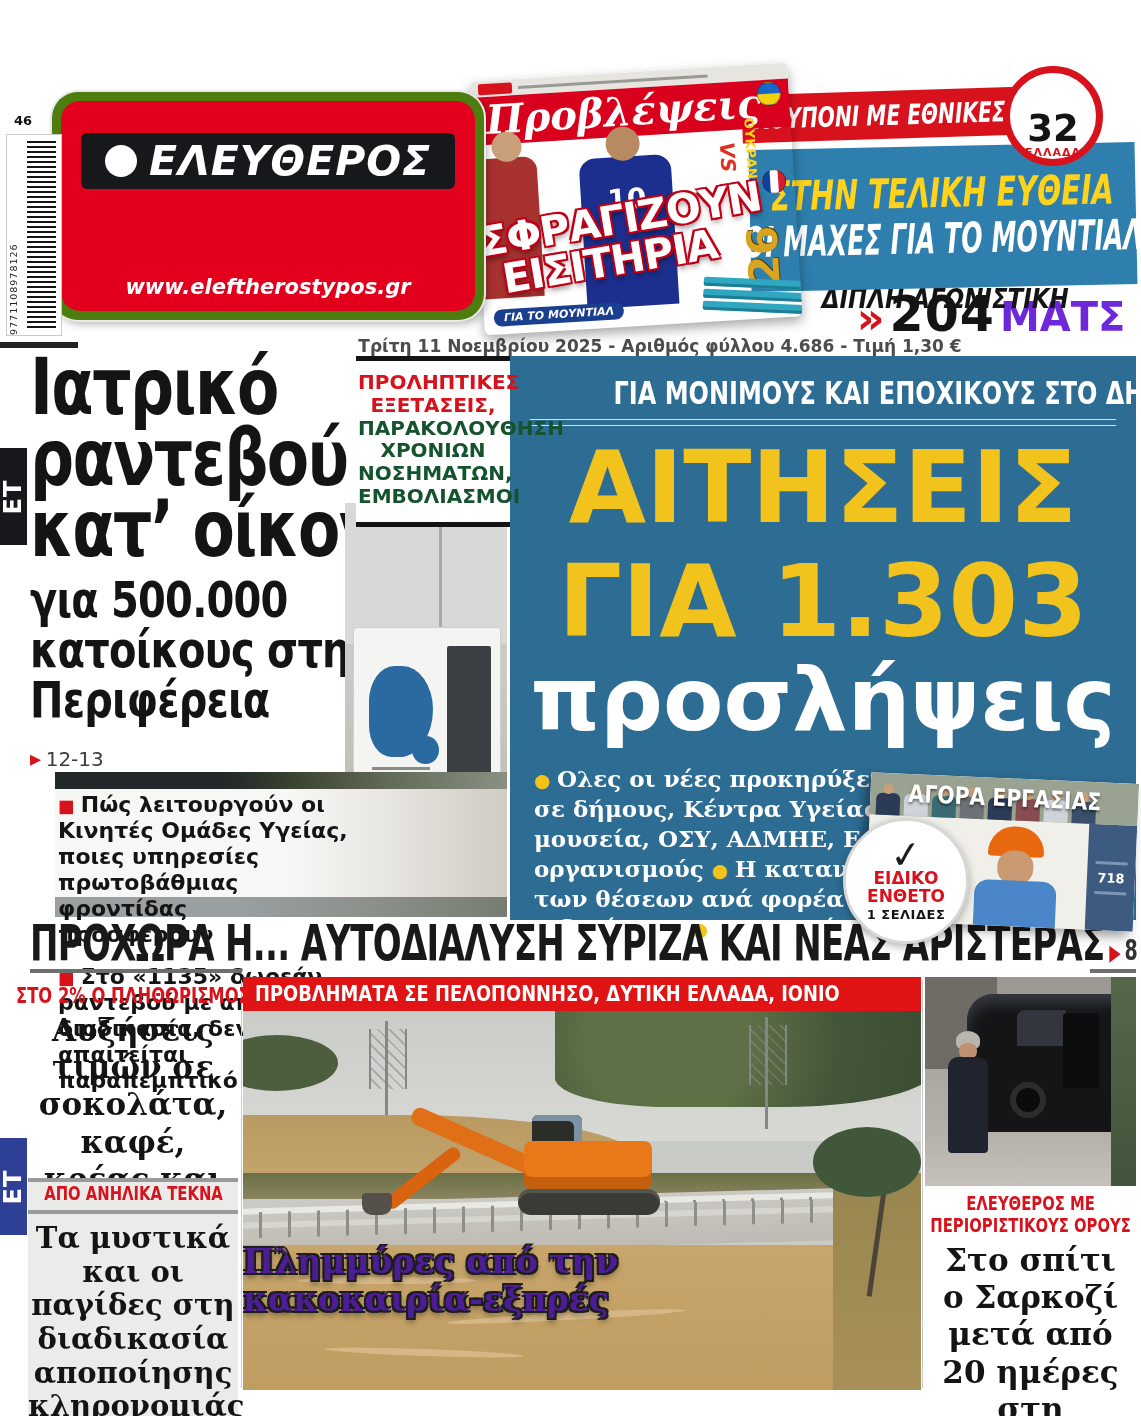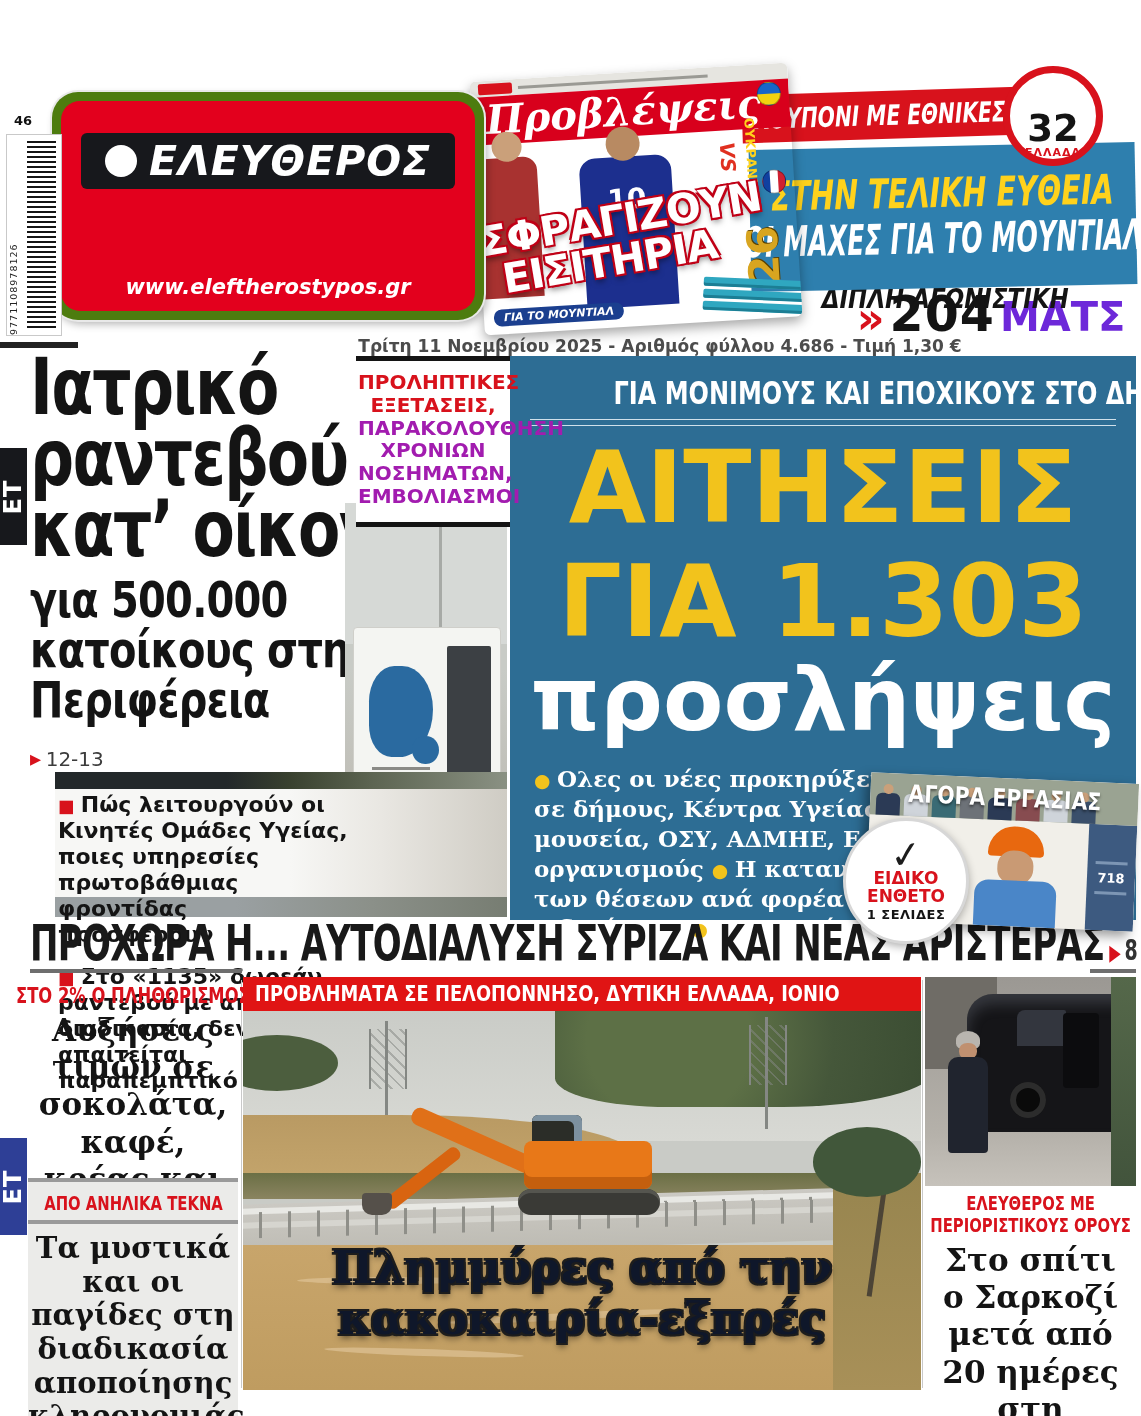--- a/index.html
+++ b/index.html
@@ -91,21 +91,21 @@
 
   
   .lead{left:30px;top:352px;width:330px}
   .lead-h1{font-weight:bold;font-size:79px;line-height:.9;letter-spacing:-2px;color:#141414;
      transform:scaleX(.78);transform-origin:left top;white-space:nowrap}
   .lead-h2{margin-top:10px;font-weight:bold;font-size:50px;line-height:1.0;letter-spacing:-1px;color:#141414;
      transform:scaleX(.8);transform-origin:left top;white-space:nowrap}
   .lead-ref{margin-top:22px;font-size:20px;color:#3c3c3c;font-weight:500}
   .sidebox{left:356px;top:356px;width:150px;border-top:5px solid #141414;border-bottom:5px solid #141414;
      padding:10px 2px 14px;text-align:center;font-weight:bold;font-size:20px;line-height:1.14;background:#fff;z-index:2}
-  .sidebox .r{color:#d8121c}.sidebox .b{color:#a21caf}
+  .sidebox .r{color:#d8121c}.sidebox .b{color:#14532d}
 
   
   .strip-photo{left:55px;top:772px;width:452px;height:145px;overflow:hidden;
      background:linear-gradient(to right,#f7f7f5 0 52%,#e9e7e2 72%,#cfccc4 100%)}
   .strip-top{position:absolute;left:0;top:0;right:0;height:17px;
      background:linear-gradient(90deg,#23282a 0 38%,#39412f 52%,#5c6451 70%,#8a9183 100%)}
   .strip-bot{position:absolute;left:0;bottom:0;right:0;height:20px;
      background:linear-gradient(90deg,#9aa0a2 0 40%,#8b9089 70%,#777d72 100%)}
   .truck-photo{left:345px;top:503px;width:162px;height:414px;overflow:hidden;
      background:linear-gradient(#d6d9d6 0 34%,#c8cbc6 34% 40%,#bdbab2 80%,#b3b0a8 100%)}
@@ -167,21 +167,21 @@
 
   
   .kick{display:flex;justify-content:center}
   .kick span{display:inline-block;transform:scaleX(.78);white-space:nowrap;color:#d8121c;font-weight:bold}
   .col-l1{left:28px;top:984px;width:210px;text-align:center}
   .col-l1 .kick span{font-size:21px}
   .serifh{font-family:"DejaVu Serif",serif;font-weight:bold;color:#141414}
   .col-l1 .serifh{font-size:31px;line-height:1.2;margin-top:4px}
   .refline{margin-top:10px;font-size:20px;color:#444;font-weight:500}
   .col-l2{left:28px;top:1178px;width:210px;text-align:center;background:#ebebe9;border-top:4px solid #9a9a9a;padding-bottom:14px}
-  .col-l2 .kickwrap{border-bottom:4px solid #9a9a9a;padding:10px 0 6px}
+  .col-l2 .kickwrap{border-bottom:4px solid #9a9a9a;padding:0 0 6px}
   .col-l2 .kick span{font-size:19px}
   .col-l2 .serifh{font-size:29px;line-height:1.16;margin-top:8px}
 
   
   .flood{left:243px;top:977px;width:678px;height:413px;overflow:hidden;background:#c9cbc6}
   .flood-bar{position:relative;height:34px;background:#e01414;display:flex;align-items:center;justify-content:space-between;
      padding:0 12px;z-index:3}
   .flood-bar .t{display:inline-block;transform:scaleX(.85);transform-origin:left center;white-space:nowrap;
      color:#fff;font-weight:bold;font-size:21px}
   .f-sky{position:absolute;left:0;top:34px;right:0;height:130px;background:linear-gradient(#caccc7,#d8d9d4)}
@@ -210,22 +210,22 @@
   .exc{position:absolute;left:24%;top:120px;width:300px;height:130px;z-index:2}
   .exc-boom{position:absolute;left:0;top:38px;width:150px;height:18px;background:#e07018;border-radius:8px;transform:rotate(24deg)}
   .exc-arm{position:absolute;left:-28px;top:74px;width:90px;height:14px;background:#d86410;border-radius:6px;transform:rotate(-38deg)}
   .exc-bucket{position:absolute;left:-44px;top:96px;width:30px;height:22px;background:#55504a;border-radius:4px 4px 10px 10px}
   .exc-body{position:absolute;left:118px;top:44px;width:128px;height:48px;background:#e87818;border-radius:8px;
      box-shadow:inset 0 -12px 0 #c45f0e}
   .exc-cab{position:absolute;left:126px;top:18px;width:50px;height:40px;background:#2b2d28;border-radius:6px 6px 0 0;
      box-shadow:inset -8px 6px 0 #7d91a0}
   .exc-tracks{position:absolute;left:112px;top:92px;width:142px;height:26px;background:#3a3a36;border-radius:13px;
      box-shadow:inset 0 4px 0 #55554f}
-  .f-cap{position:absolute;left:0;right:0;top:266px;text-align:center;z-index:4;
-     font-family:"DejaVu Serif",serif;font-weight:bold;font-size:44px;line-height:1.15;color:#0f172a;
+  .f-cap{position:absolute;left:0;right:0;top:266px;z-index:4;
+     font-family:"DejaVu Serif",serif;font-weight:bold;font-size:33px;line-height:1.15;color:#4c1d95;
      text-shadow:-2px -2px 0 #1d1d1d,2px -2px 0 #1d1d1d,-2px 2px 0 #1d1d1d,2px 2px 0 #1d1d1d,0 4px 6px rgba(0,0,0,.55)}
 
   
   .sark-photo{left:925px;top:977px;width:211px;height:209px;overflow:hidden;background:linear-gradient(#9b9893,#b5b1aa 75%,#c6c2bb)}
   .sk-build{position:absolute;left:0;top:0;width:34%;height:44%;background:#6f6c66}
   .sk-car{position:absolute;left:20%;top:8%;width:78%;height:66%;background:#151518;border-radius:26px 10px 4px 4px;
      box-shadow:inset 0 10px 14px rgba(150,160,175,.25)}
   .sk-win{position:absolute;left:30%;top:12%;width:30%;height:26%;background:#33363e;border-radius:8px 2px 0 0}
   .sk-door{position:absolute;left:58%;top:14%;width:22%;height:54%;background:#0c0c0e;border-radius:4px}
   .sk-wheel{position:absolute;left:26%;top:64%;width:36px;height:36px;border-radius:50%;background:#0a0a0a;

